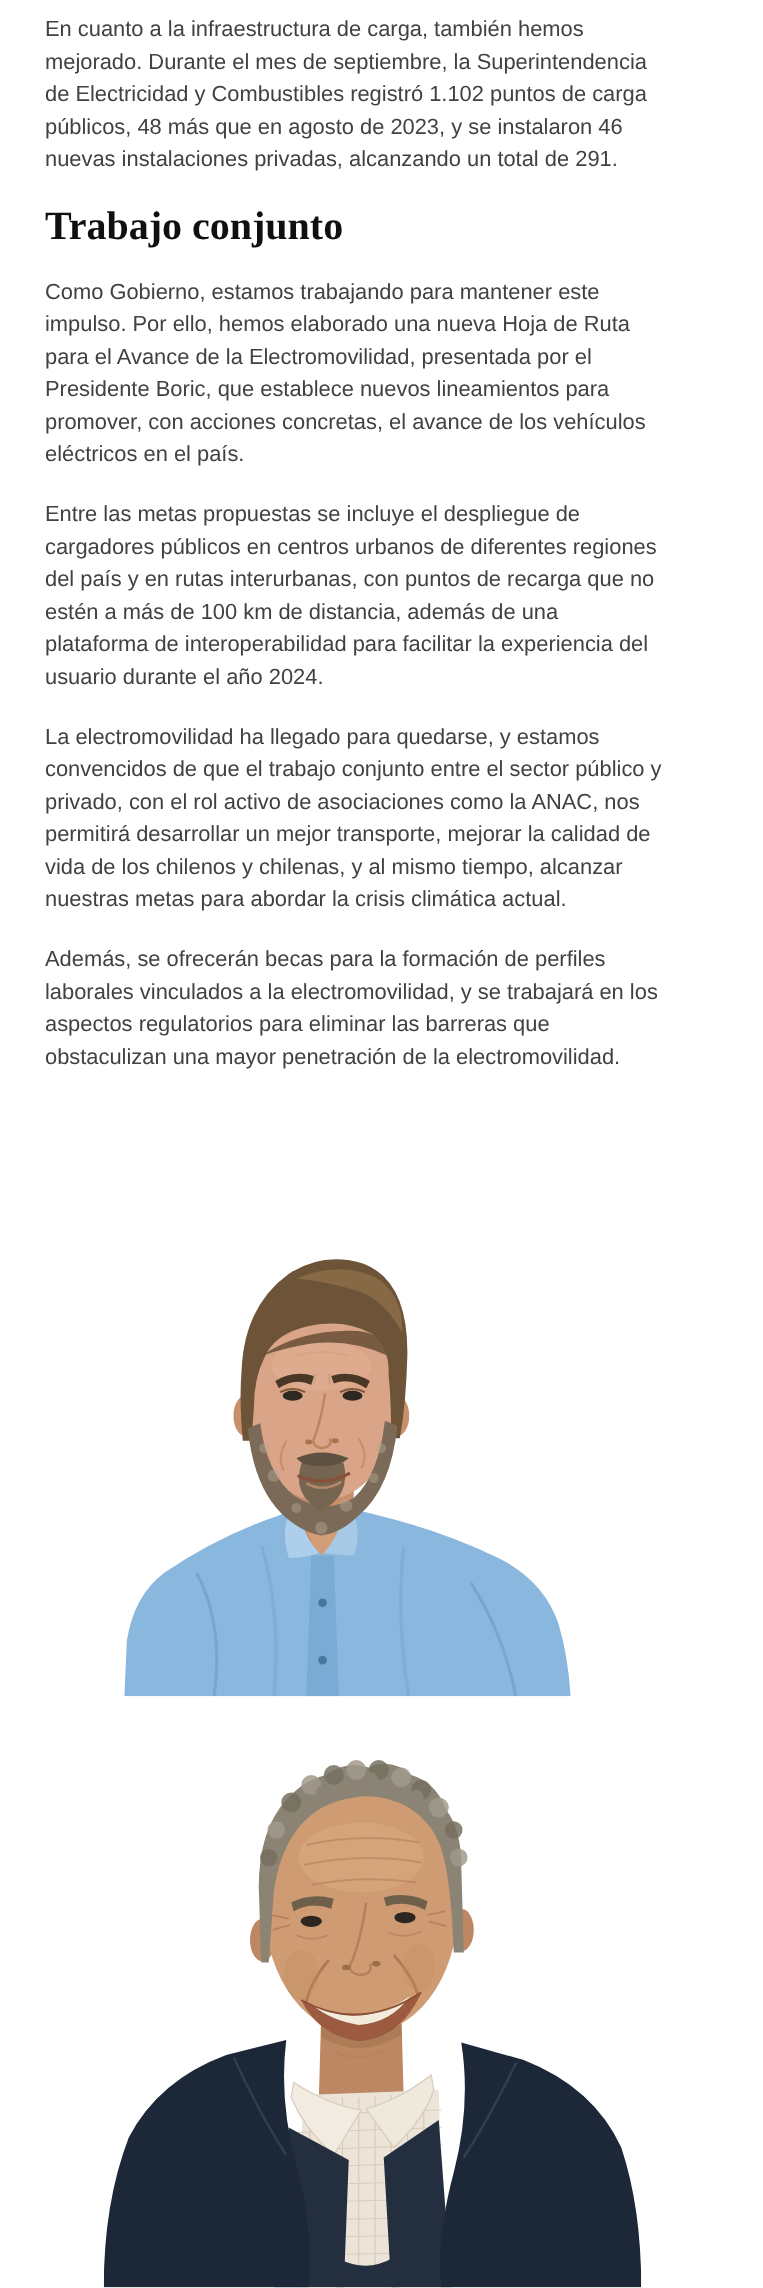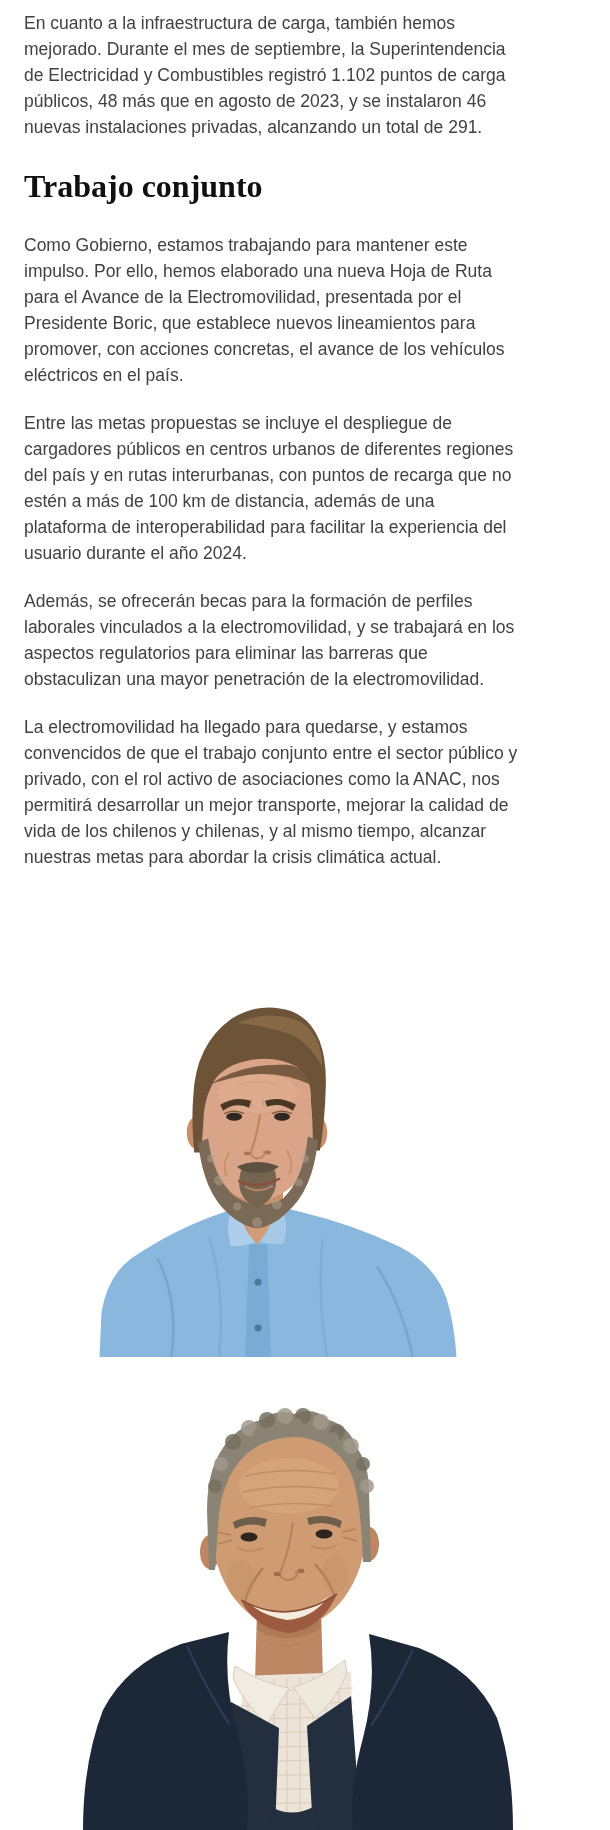--- a/index.html
+++ b/index.html
@@ -5,56 +5,56 @@
   * { box-sizing: border-box; }
   html, body { margin: 0; padding: 0; background: #ffffff; }
   body {
     width: 610px;
     height: 1830px;
     position: relative;
     overflow: hidden;
     font-family: "Liberation Sans", sans-serif;
   }
   .text-col {
-    padding: 10px 0 0 24px;
+    padding: 10px 0 0 36px;
     width: 548px;
   }
   .body-p {
     width: 496px;
     margin: 22px 0;
     font-size: 17.5px;
     line-height: 26px;
     color: #414141;
     font-family: "Liberation Sans", sans-serif;
   }
   .body-p.first { margin-top: 0; }
   .heading {
-    margin: 28px 0;
+    margin: 16px 0;
     font-family: "Liberation Serif", serif;
     font-weight: bold;
     font-size: 32px;
     line-height: 36px;
     color: #101010;
   }
   figure.photo { position: absolute; margin: 0; padding: 0; }
   .photo-1 { left: 91px;  top: 1001px; width: 376px; height: 356px; }
   .photo-2 { left: 83px;  top: 1380px; width: 430px; height: 450px; }
   figure.photo svg { display: block; width: 100%; height: 100%; }
 </style>
 </head>
 <body>
 
 <main class="page">
   <section class="text-col">
     <p class="body-p first">En cuanto a la infraestructura de carga, también hemos mejorado. Durante el mes de septiembre, la Superintendencia de Electricidad y Combustibles registró 1.102 puntos de carga públicos, 48 más que en agosto de 2023, y se instalaron 46 nuevas instalaciones privadas, alcanzando un total de 291.</p>
     <h1 class="heading">Trabajo conjunto</h1>
     <p class="body-p">Como Gobierno, estamos trabajando para mantener este impulso. Por ello, hemos elaborado una nueva Hoja de Ruta para el Avance de la Electromovilidad, presentada por el Presidente Boric, que establece nuevos lineamientos para promover, con acciones concretas, el avance de los vehículos eléctricos en el país.</p>
     <p class="body-p">Entre las metas propuestas se incluye el despliegue de cargadores públicos en centros urbanos de diferentes regiones del país y en rutas interurbanas, con puntos de recarga que no estén a más de 100 km de distancia, además de una plataforma de interoperabilidad para facilitar la experiencia del usuario durante el año 2024.</p>
+    <p class="body-p">La electromovilidad ha llegado para quedarse, y estamos convencidos de que el trabajo conjunto entre el sector público y privado, con el rol activo de asociaciones como la ANAC, nos permitirá desarrollar un mejor transporte, mejorar la calidad de vida de los chilenos y chilenas, y al mismo tiempo, alcanzar nuestras metas para abordar la crisis climática actual.</p>
     <p class="body-p">Además, se ofrecerán becas para la formación de perfiles laborales vinculados a la electromovilidad, y se trabajará en los aspectos regulatorios para eliminar las barreras que obstaculizan una mayor penetración de la electromovilidad.</p>
-    <p class="body-p">La electromovilidad ha llegado para quedarse, y estamos convencidos de que el trabajo conjunto entre el sector público y privado, con el rol activo de asociaciones como la ANAC, nos permitirá desarrollar un mejor transporte, mejorar la calidad de vida de los chilenos y chilenas, y al mismo tiempo, alcanzar nuestras metas para abordar la crisis climática actual.</p>
   </section>
 
   <figure class="photo photo-1" title="Retrato de hombre de mediana edad con barba entrecana y camisa celeste">
     <svg viewBox="0 0 376 357" xmlns="http://www.w3.org/2000/svg">
 
       <path d="M140,170 L140,240 Q166,254 192,240 L192,170 Z" fill="#c8906a"></path>
       <path d="M146,206 L188,206 L168,254 Z" fill="#d39d77"></path>
 
       <path fill="#8ab7dd" d="M8,357 L10,312 Q16,276 40,258 Q84,228 132,212 L144,206 Q150,228 166,244 Q182,228 188,206 L212,212 Q262,224 308,246 Q344,264 356,298 Q364,324 366,357 Z"></path>
 

